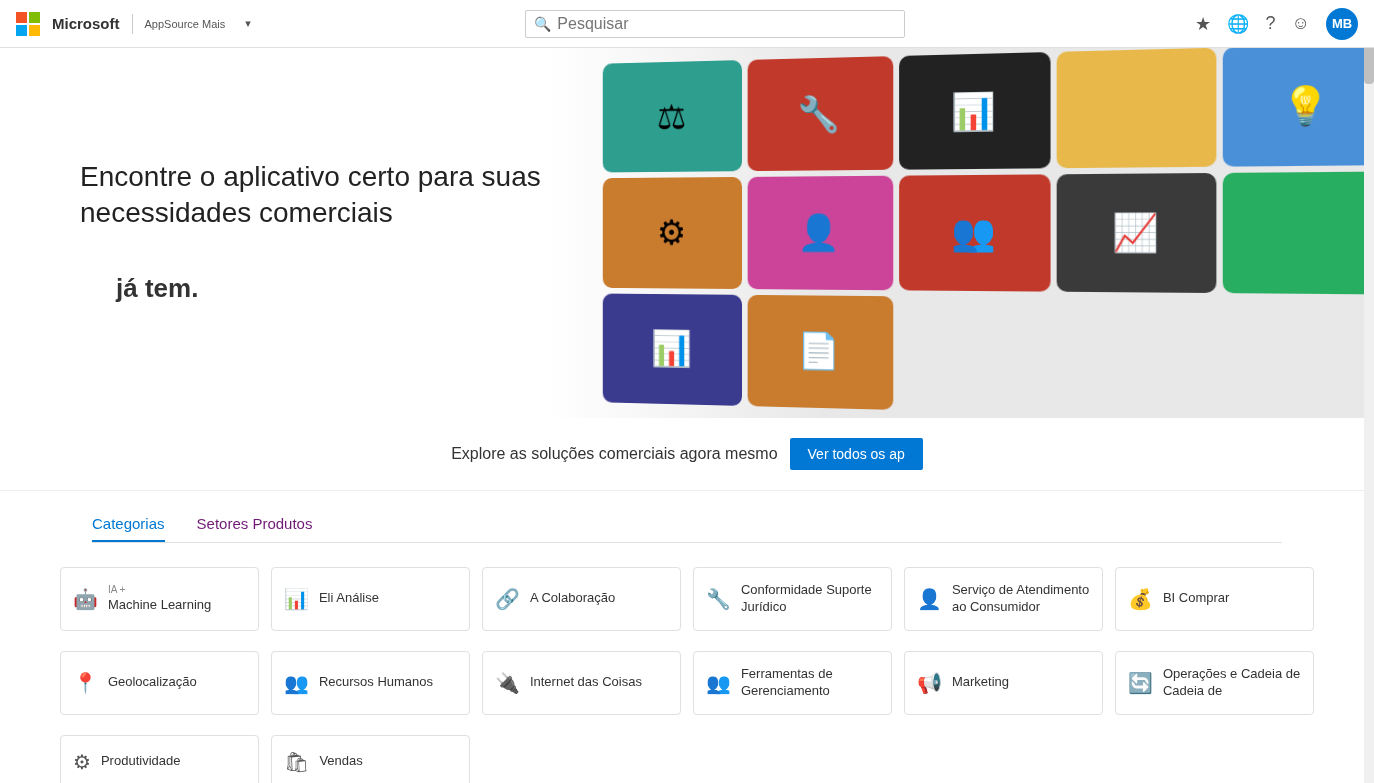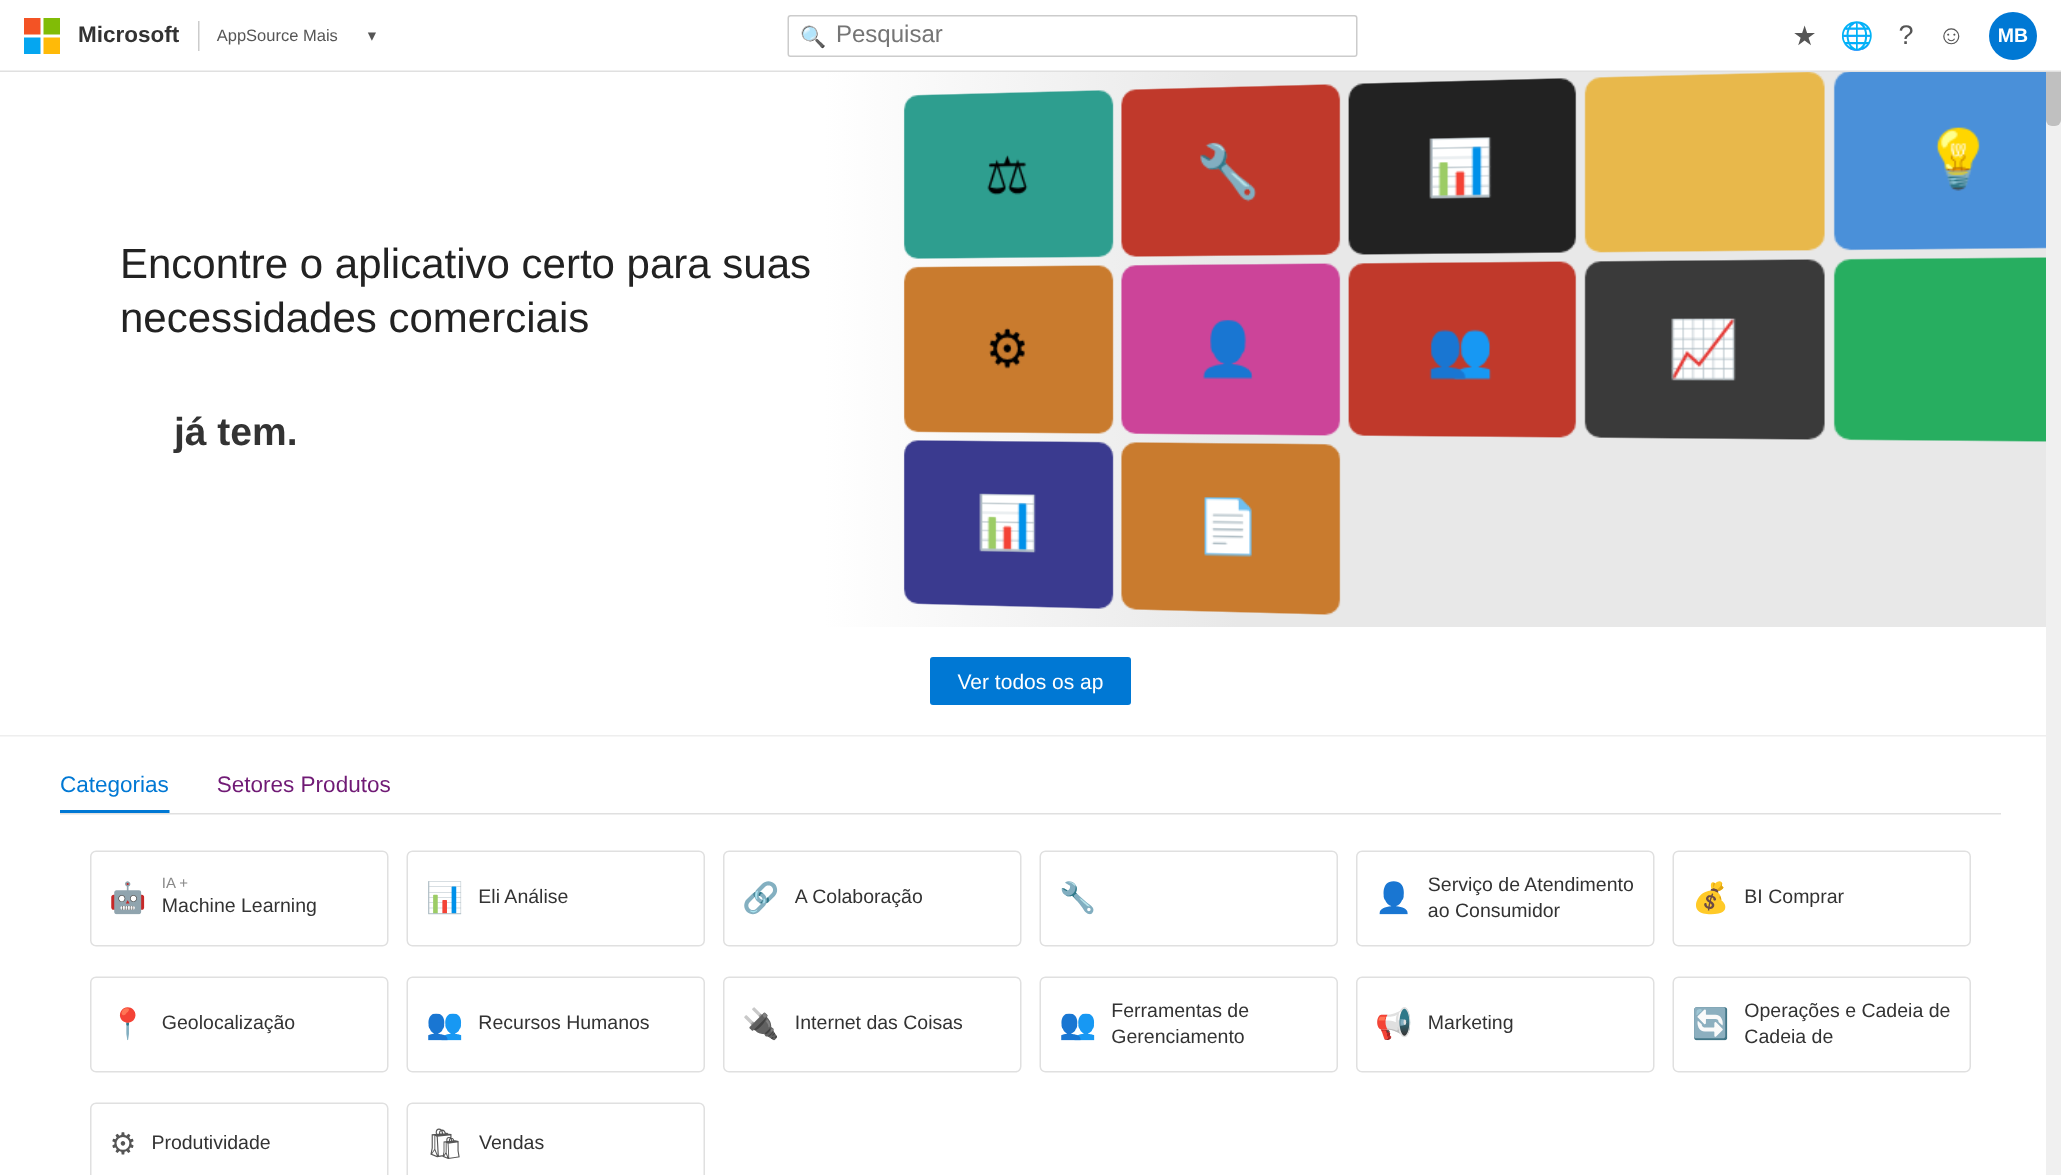--- a/index.html
+++ b/index.html
@@ -170,21 +170,21 @@
       color: #fff;
       border: none;
       padding: 8px 18px;
       font-size: 14px;
       border-radius: 2px;
       cursor: pointer;
     }
 
     
     .tabs-section {
-      padding: 24px 40px 0;
+      padding: 24px 92px 0;
     }
     .tabs {
       display: flex;
       gap: 32px;
       border-bottom: 1px solid #e0e0e0;
       margin-bottom: 24px;
     }
     .tab {
       font-size: 15px;
       color: #701a75;
@@ -316,20 +316,21 @@
     <div class="key-tile" style="background:#cc4499;">👤</div>
     <div class="key-tile" style="background:#c0392b;">👥</div>
     <div class="key-tile" style="background:#3a3a3a;">📈</div>
     <div class="key-tile" style="background:#27ae60;"></div>
     <div class="key-tile" style="background:#3a3a8f;">📊</div>
     <div class="key-tile" style="background:#c97b2e;">📄</div>
   </div>
 </section>
 
 <div class="explore-bar">
+  <span class="explore-text">Explore as soluções comerciais agora mesmo</span>
   <button class="explore-btn">Ver todos os ap</button>
 </div>
 
 <div class="tabs-section">
   <div class="tabs">
     <div class="tab active">Categorias</div>
     <div class="tab">Setores Produtos</div>
   </div>
 </div>
 
@@ -344,20 +345,21 @@
   <div class="category-card">
     <span class="cat-icon">📊</span>
     <span class="cat-label">Eli Análise</span>
   </div>
   <div class="category-card">
     <span class="cat-icon">🔗</span>
     <span class="cat-label">A Colaboração</span>
   </div>
   <div class="category-card">
     <span class="cat-icon">🔧</span>
+    <span class="cat-label">Conformidade Suporte Jurídico</span>
   </div>
   <div class="category-card">
     <span class="cat-icon">👤</span>
     <span class="cat-label">Serviço de Atendimento ao Consumidor</span>
   </div>
   <div class="category-card">
     <span class="cat-icon">💰</span>
     <span class="cat-label">BI Comprar</span>
   </div>
 </div>

